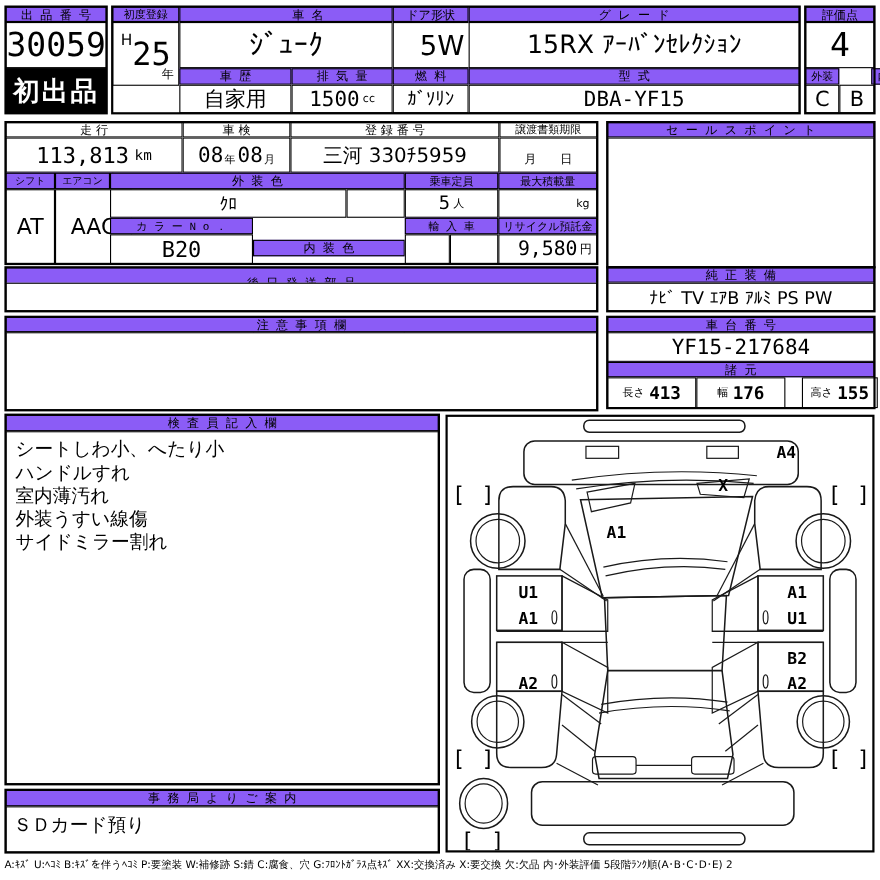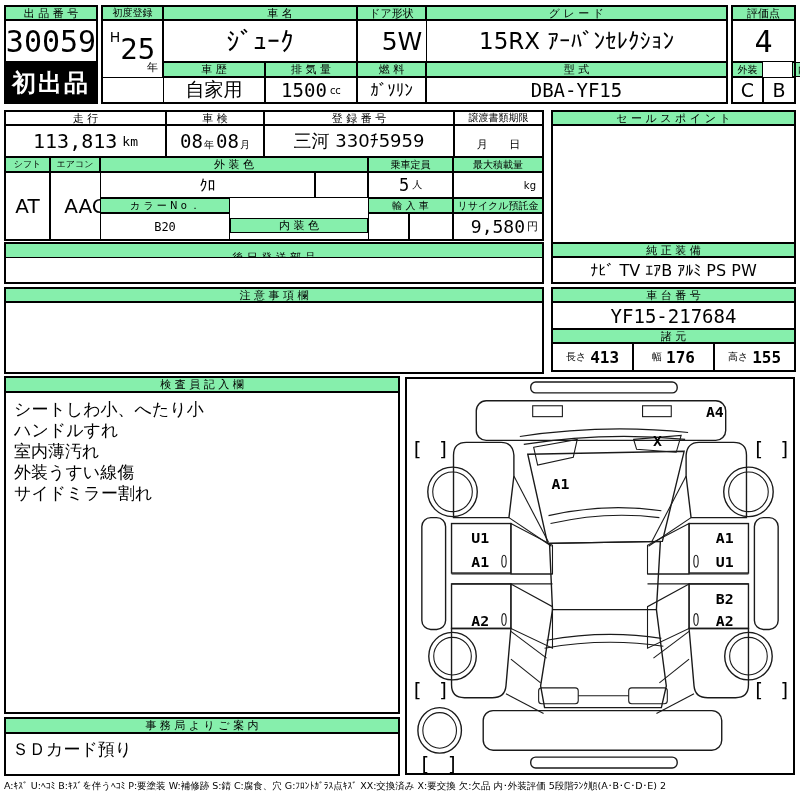--- a/index.html
+++ b/index.html
@@ -1,20 +1,20 @@
 <!DOCTYPE html>
 <html><head>
 <meta charset="utf-8">
 <style>
   html,body{margin:0;padding:0;background:#fff;}
   body{width:800px;height:800px;position:relative;overflow:hidden;
        font-family:"DejaVu Sans","Liberation Sans",sans-serif;color:#000;}
   .cell{position:absolute;box-sizing:border-box;border:1px solid #000;background:#fff;
         display:flex;align-items:center;justify-content:center;overflow:hidden;white-space:nowrap;}
-  .hdr{background:#86efac;font-size:11px;}
+  .hdr{background:#8b5cf6;font-size:11px;font-family:Liberation Mono, monospace;}
   .hdr-w{background:#fff;font-size:11px;}
   .blk{position:absolute;box-sizing:border-box;border:2px solid #000;pointer-events:none;background:transparent;}
   .mono{font-family:"DejaVu Sans Mono","Liberation Mono",monospace;}
   .black-box{background:#000;color:#fff;font-weight:bold;font-size:24px;letter-spacing:2px;}
   .unit{font-size:10px;margin-left:3px;}
   .unit-br{position:absolute;right:4px;bottom:2px;font-size:11px;}
   .rel{position:relative;}
   .left-note{justify-content:flex-start;padding-left:6px;}
   .notes{align-items:flex-start;justify-content:flex-start;flex-direction:column;
          padding:6px 8px;font-size:17px;line-height:21px;}
@@ -104,21 +104,21 @@
 <div class="cell" style="left:315px;top:172px;width:53px;height:26px;"></div>
 <div class="cell hdr" style="left:368px;top:157px;width:85px;height:15px;font-size:10px;">乗車定員</div>
 <div class="cell" style="left:368px;top:172px;width:85px;height:26px;">
   <span class="mono" style="font-size:17px;">5</span>
   <span class="unit">人</span>
 </div>
 <div class="cell hdr" style="left:453px;top:157px;width:90px;height:15px;font-size:10px;">最大積載量</div>
 <div class="cell" style="left:453px;top:172px;width:90px;height:26px;justify-content:flex-end;padding-right:6px;font-size:10px;">kg</div>
 
 <div class="cell hdr" style="left:100px;top:198px;width:130px;height:15px;font-size:10px;">カ ラ ー N o ．</div>
-<div class="cell mono" style="left:100px;top:213px;width:130px;height:27px;font-size:12px;">B20</div>
+<div class="cell mono" style="left:100px;top:213px;width:130px;height:27px;font-size:20px;">B20</div>
 <div class="cell hdr" style="left:230px;top:198px;width:138px;height:15px;margin-top:20px;">内 装 色</div>
 <div class="cell rel" style="left:230px;top:213px;width:138px;height:27px;font-size:16px;">
   <span>ｸﾛ</span>
   <span class="unit-br">系</span>
 </div>
 <div class="cell hdr" style="left:368px;top:198px;width:85px;height:15px;font-size:10px;">輸 入 車</div>
 <div class="cell" style="left:368px;top:213px;width:41px;height:27px;"></div>
 <div class="cell" style="left:409px;top:213px;width:44px;height:27px;"></div>
 <div class="cell hdr" style="left:453px;top:198px;width:90px;height:15px;font-size:10px;">リサイクル預託金</div>
 <div class="cell" style="left:453px;top:213px;width:90px;height:27px;justify-content:flex-end;padding-right:4px;">
@@ -144,21 +144,21 @@
 <div class="cell mono" style="left:552px;top:302px;width:243px;height:27px;font-size:19px;">YF15-217684</div>
 <div class="cell hdr" style="left:552px;top:329px;width:243px;height:14px;">諸 元</div>
 <div class="cell" style="left:552px;top:343px;width:81px;height:28px;">
   <span class="spec-lbl">長さ</span>
   <span class="spec-val mono">413</span>
 </div>
 <div class="cell" style="left:633px;top:343px;width:81px;height:28px;">
   <span class="spec-lbl">幅</span>
   <span class="spec-val mono">176</span>
 </div>
-<div class="cell" style="left:714px;top:343px;width:81px;height:28px;">
+<div class="cell" style="left:729px;top:343px;width:69px;height:28px;">
   <span class="spec-lbl">高さ</span>
   <span class="spec-val mono">155</span>
 </div>
 <div class="blk" style="left:551px;top:287px;width:245px;height:85px;"></div>
 
 <div class="cell hdr" style="left:5px;top:377px;width:394px;height:15px;">検 査 員 記 入 欄</div>
 <div class="cell notes" style="left:5px;top:392px;width:394px;height:321px;">
     <div>シートしわ小、へたり小</div>
     <div>ハンドルすれ</div>
     <div>室内薄汚れ</div>

